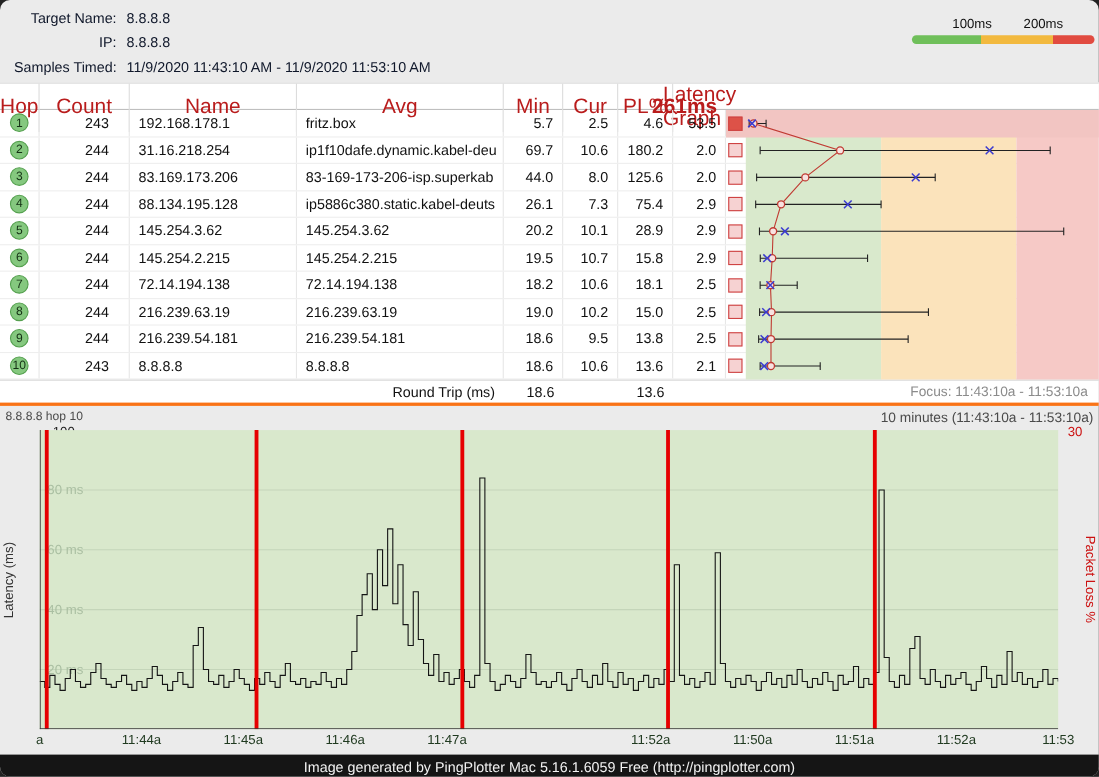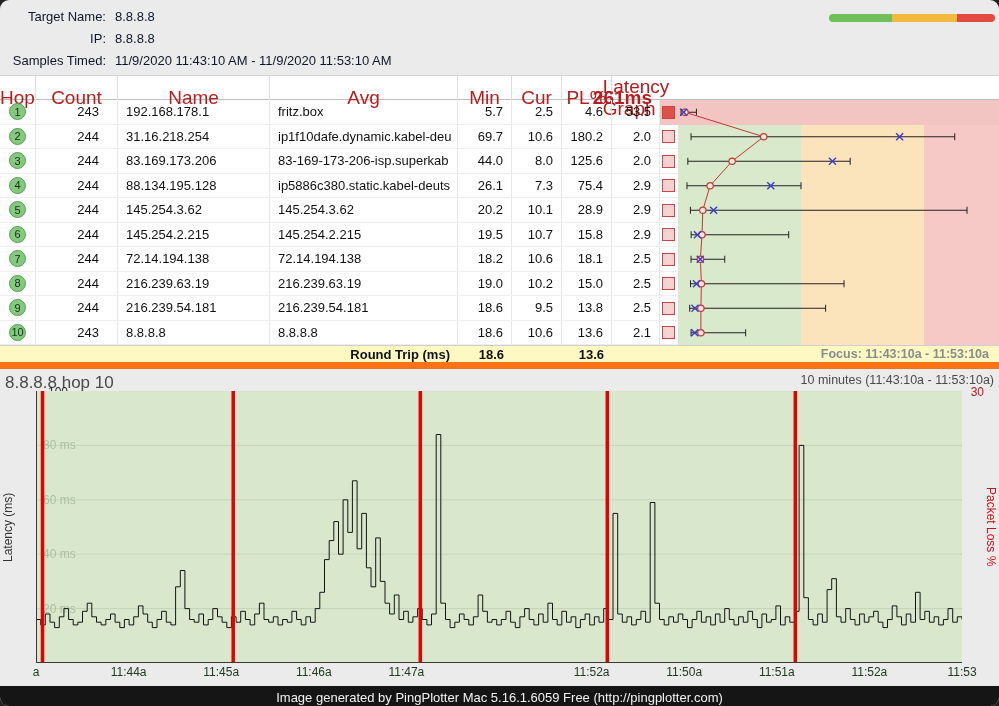--- a/index.html
+++ b/index.html
@@ -32,28 +32,28 @@
   .cell.c-hop{justify-content:center;border-right:1px solid #e7e7e7;}
   .cell.c-lat{border-right:none;}
   .hop-circle{width:17px;height:17px;border-radius:50%;background:#85c87f;border:1px solid #55a04f;color:#143014;font-size:11px;display:flex;align-items:center;justify-content:center;box-sizing:border-box;}
   .lat-layer{position:absolute;top:0;left:660px;width:339px;height:245px;}
   .zone{position:absolute;top:0;height:100%;}
   .row-alarm{position:absolute;left:0;width:100%;}
   .loss-box{position:absolute;width:13px;height:13px;box-sizing:border-box;border:1px solid #cf4343;background:#f6d2d2;}
   .lat-svg{position:absolute;inset:0;}
 
   
-  .rt{height:24px;background:#fef9c3;border-top:1px solid #cfcfcf;border-bottom:7px solid #f97316;box-sizing:border-box;font-weight:bold;}
+  .rt{height:24px;background:#ffffff;border-top:1px solid #cfcfcf;border-bottom:3px solid #f97316;box-sizing:border-box;}
   .rt .cell{border-right:none;background:transparent;}
   .rt-label{font-size:13px;}
   .cell.focus{justify-content:flex-end;padding-right:10px;color:#8b8b8b;font-size:12.5px;border-right:none;}
 
   
   .graph-section{position:relative;height:317px;}
-  .gt-left{position:absolute;top:4px;left:5px;font-size:17px;color:#4a4a4a;}
+  .gt-left{position:absolute;top:4px;left:5px;font-size:11px;color:#4a4a4a;}
   .gt-right{position:absolute;top:4px;right:5px;font-size:12.5px;color:#4a4a4a;}
   .y-max{position:absolute;top:16px;left:0;width:32px;text-align:right;font-size:12px;color:#222;padding-left:36px;}
   .y-axis-label{position:absolute;left:1px;top:22px;height:272px;writing-mode:vertical-lr;transform:rotate(180deg);display:flex;align-items:center;justify-content:center;font-size:12px;color:#333;}
   .y-right-max{position:absolute;top:16px;right:15px;font-size:12px;color:#cc1111;}
   .y-right-label{position:absolute;right:1px;top:22px;height:272px;writing-mode:vertical-rl;display:flex;align-items:center;justify-content:center;font-size:12px;color:#cc1111;}
   .plot{position:absolute;left:36px;right:37px;top:22px;bottom:23px;background:#d9e8cc;}
   .plot svg{display:block;width:100%;height:100%;}
   .x-ticks{position:absolute;left:36px;right:37px;bottom:1px;height:20px;}
   .x-tick{position:absolute;transform:translateX(-50%);font-size:12px;color:#203a20;white-space:nowrap;}
 
@@ -72,20 +72,24 @@
     </div>
     <div class="sum-row">
       <span class="sum-lbl">IP:</span>
       <span class="sum-val">8.8.8.8</span>
     </div>
     <div class="sum-row">
       <span class="sum-lbl">Samples Timed:</span>
       <span class="sum-val">11/9/2020 11:43:10 AM - 11/9/2020 11:53:10 AM</span>
     </div>
     <div class="legend">
+      <div class="legend-labels">
+        <span class="l100">100ms</span>
+        <span class="l200">200ms</span>
+      </div>
       <div class="legend-bar" id="legend-bar" style="background: linear-gradient(to right, rgb(111, 191, 90) 0px, rgb(111, 191, 90) 38%, rgb(242, 185, 63) 38%, rgb(242, 185, 63) 77%, rgb(225, 75, 64) 77%, rgb(225, 75, 64) 100%);"></div>
     </div>
   </div>
 
   <div class="trace-table">
     <div class="thead grid-cols">
       <div class="hcell">Hop</div>
       <div class="hcell">Count</div>
       <div class="hcell">Name</div>
       <div class="hcell">Avg</div>

